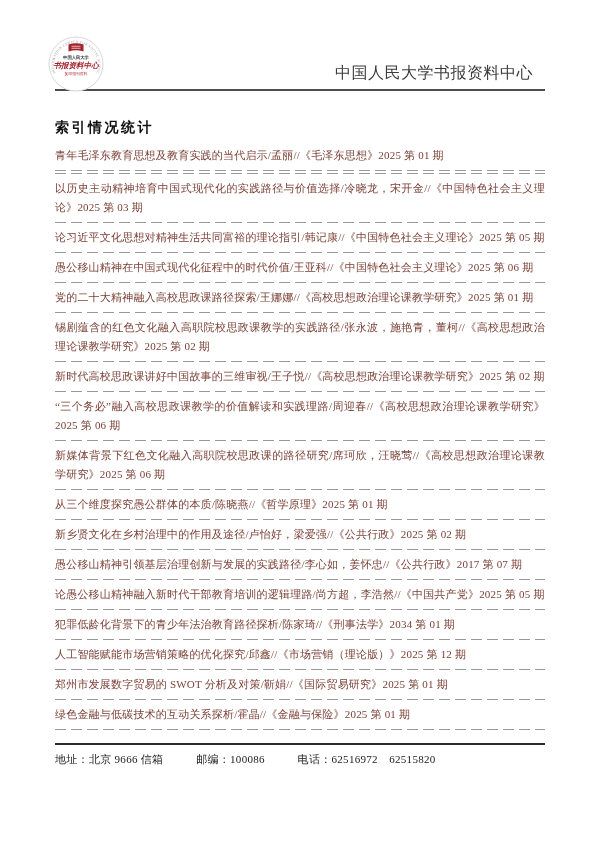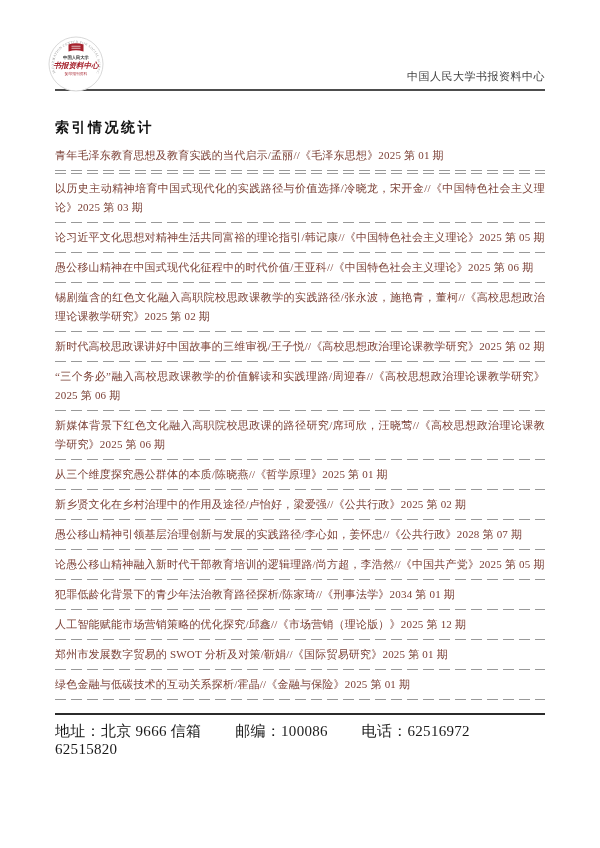--- a/index.html
+++ b/index.html
@@ -24,23 +24,23 @@
   }
   .logo {
     position: absolute;
     left: -7px;
     top: 36px;
     width: 56px;
     height: 56px;
   }
   .org-name {
     position: absolute;
-    right: 0;
+    right: 12px;
     bottom: 5px;
-    font-size: 11px;
+    font-size: 16px;
     letter-spacing: 0.5px;
     color: #3d3d3d;
   }
 
   
   .main { margin: 8px 55px; }
   .page-title {
     margin: 28px 0 6px 0;
     font-size: 14px;
     font-weight: bold;
@@ -65,21 +65,21 @@
       transparent 11px,
       transparent 16px
     );
   }
 
   
   .footer {
     margin: 13px 55px 0 55px;
     border-top: 2px solid #2b2b2b;
     padding-top: 7px;
-    font-size: 15px;
+    font-size: 11px;
     color: #1a1a1a;
   }
   .footer span { margin-right: 30px; letter-spacing: 0.3px; }
   .footer span:last-child { margin-right: 0; }
 </style>
 </head>
 <body>
 
 <div class="page">
 
@@ -126,20 +126,24 @@
         <div class="entry">
           <p class="entry-text">论习近平文化思想对精神生活共同富裕的理论指引/韩记康//《中国特色社会主义理论》2025 第 05 期</p>
           <div class="sep"></div>
         </div>
 
         <div class="entry">
           <p class="entry-text">愚公移山精神在中国式现代化征程中的时代价值/王亚科//《中国特色社会主义理论》2025 第 06 期</p>
           <div class="sep"></div>
         </div>
 
+        <div class="entry">
+          <p class="entry-text">党的二十大精神融入高校思政课路径探索/王娜娜//《高校思想政治理论课教学研究》2025 第 01 期</p>
+          <div class="sep"></div>
+        </div>
 
         <div class="entry">
           <p class="entry-text">锡剧蕴含的红色文化融入高职院校思政课教学的实践路径/张永波，施艳青，董柯//《高校思想政治理论课教学研究》2025 第 02 期</p>
           <div class="sep"></div>
         </div>
 
         <div class="entry">
           <p class="entry-text">新时代高校思政课讲好中国故事的三维审视/王子悦//《高校思想政治理论课教学研究》2025 第 02 期</p>
           <div class="sep"></div>
         </div>
@@ -158,21 +162,21 @@
           <p class="entry-text">从三个维度探究愚公群体的本质/陈晓燕//《哲学原理》2025 第 01 期</p>
           <div class="sep"></div>
         </div>
 
         <div class="entry">
           <p class="entry-text">新乡贤文化在乡村治理中的作用及途径/卢怡好，梁爱强//《公共行政》2025 第 02 期</p>
           <div class="sep"></div>
         </div>
 
         <div class="entry">
-          <p class="entry-text">愚公移山精神引领基层治理创新与发展的实践路径/李心如，姜怀忠//《公共行政》2028 第 07 期</p>
+          <p class="entry-text">愚公移山精神引领基层治理创新与发展的实践路径/李心如，姜怀忠//《公共行政》2017 第 07 期</p>
           <div class="sep"></div>
         </div>
 
         <div class="entry">
           <p class="entry-text">论愚公移山精神融入新时代干部教育培训的逻辑理路/尚方超，李浩然//《中国共产党》2025 第 05 期</p>
           <div class="sep"></div>
         </div>
 
         <div class="entry">
           <p class="entry-text">犯罪低龄化背景下的青少年法治教育路径探析/陈家琦//《刑事法学》2034 第 01 期</p>

